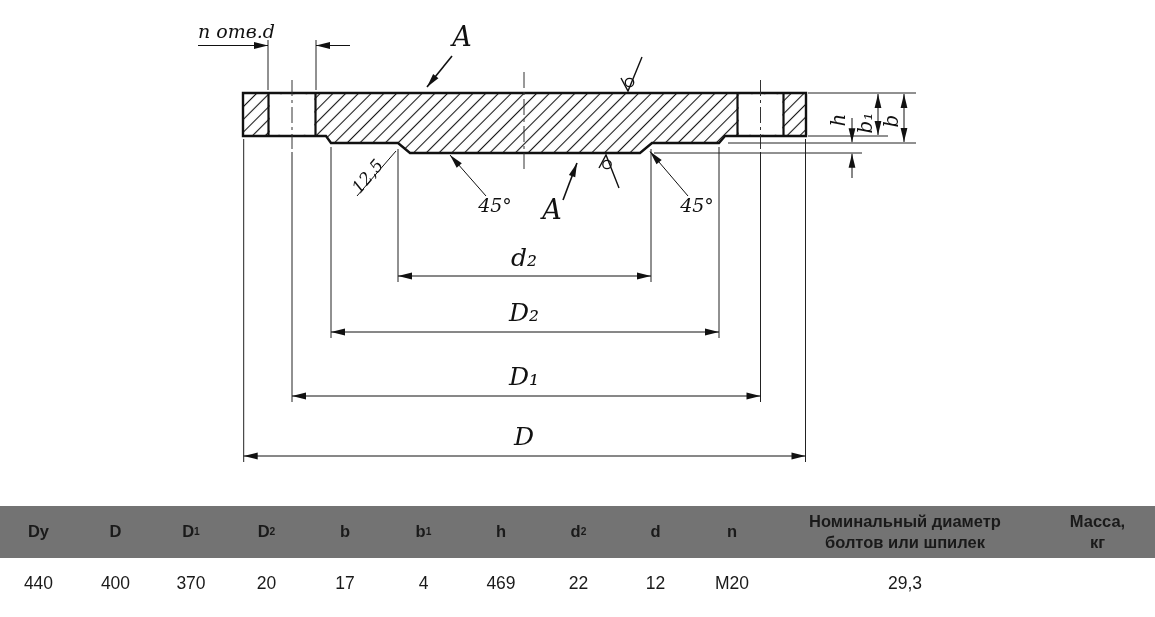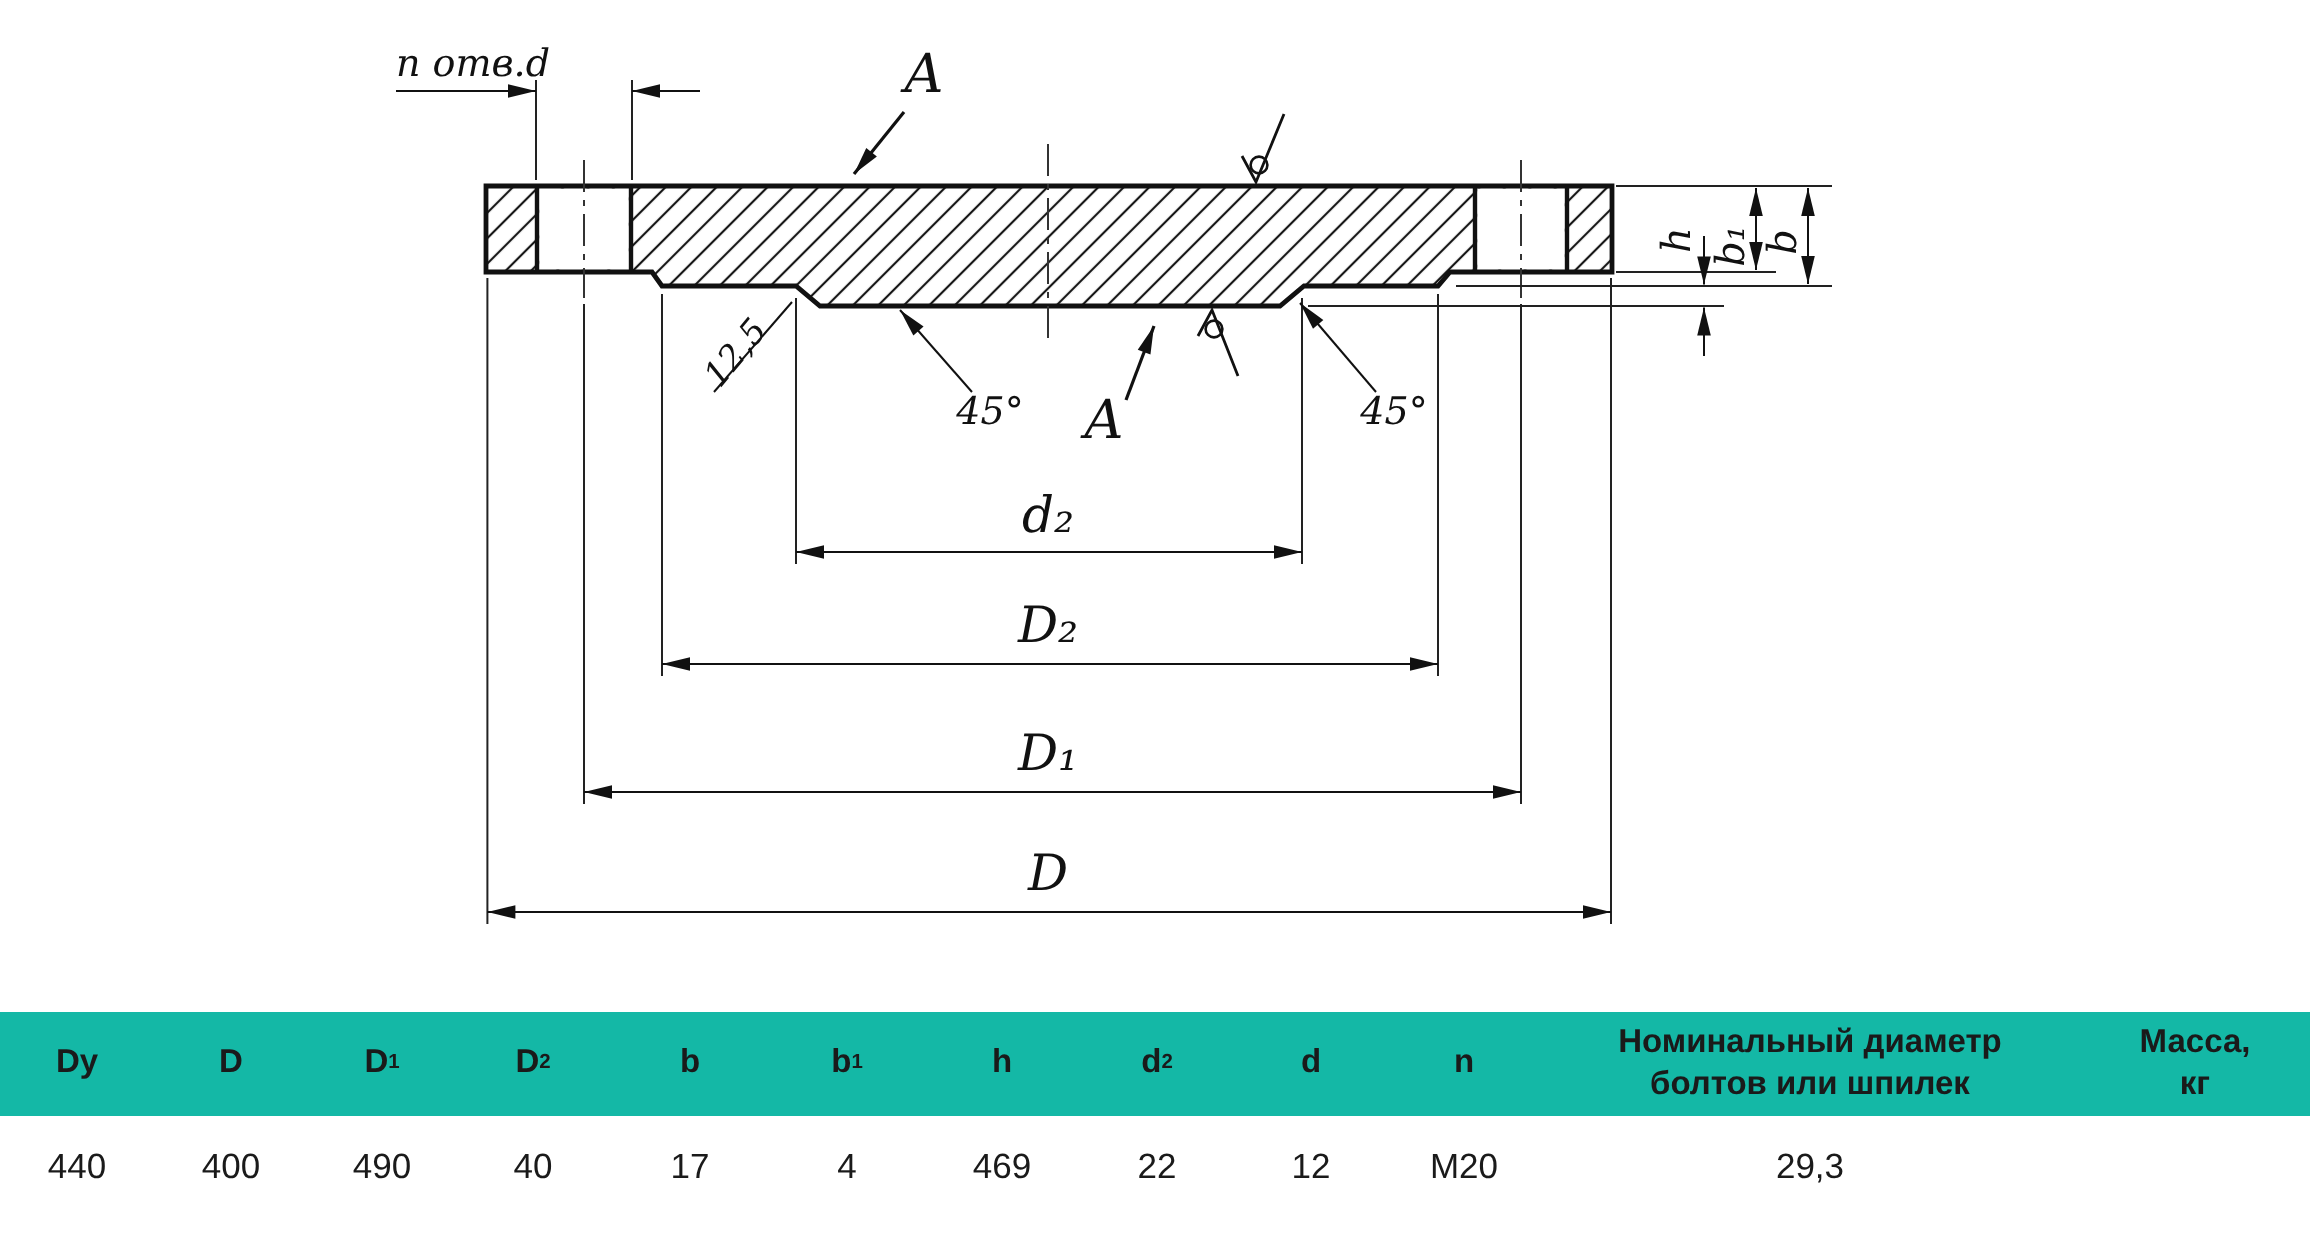--- a/index.html
+++ b/index.html
@@ -103,21 +103,21 @@
     <text class="t-hand" x="524" y="385" font-size="25" text-anchor="middle">D₁</text>
     <text class="t-hand" x="524" y="445" font-size="25" text-anchor="middle">D</text>
     <text class="t-hand" x="845" y="120" font-size="20" text-anchor="middle" transform="rotate(-90 845 120)">h</text>
     <text class="t-hand" x="872" y="123" font-size="20" text-anchor="middle" transform="rotate(-90 872 123)">b₁</text>
     <text class="t-hand" x="898" y="121" font-size="20" text-anchor="middle" transform="rotate(-90 898 121)">b</text>
   </g>
 </svg>
 </div>
 
 <div class="spec-table">
-  <div class="t-row header-row" style="background: #14b8a6;">
+  <div class="t-row header-row" style="background: #737373;">
       <div class="cell">
         <span>Dy</span>
       </div>
       <div class="cell">
         <span>D</span>
       </div>
       <div class="cell">
         <span>D</span>
         <sub>1</sub>
       </div>
@@ -155,24 +155,24 @@
       </div>
     </div>
   <div class="t-row value-row">
       <div class="cell">
         <span>440</span>
       </div>
       <div class="cell">
         <span>400</span>
       </div>
       <div class="cell">
-        <span>490</span>
+        <span>370</span>
       </div>
       <div class="cell">
-        <span>40</span>
+        <span>20</span>
       </div>
       <div class="cell">
         <span>17</span>
       </div>
       <div class="cell">
         <span>4</span>
       </div>
       <div class="cell">
         <span>469</span>
       </div>

